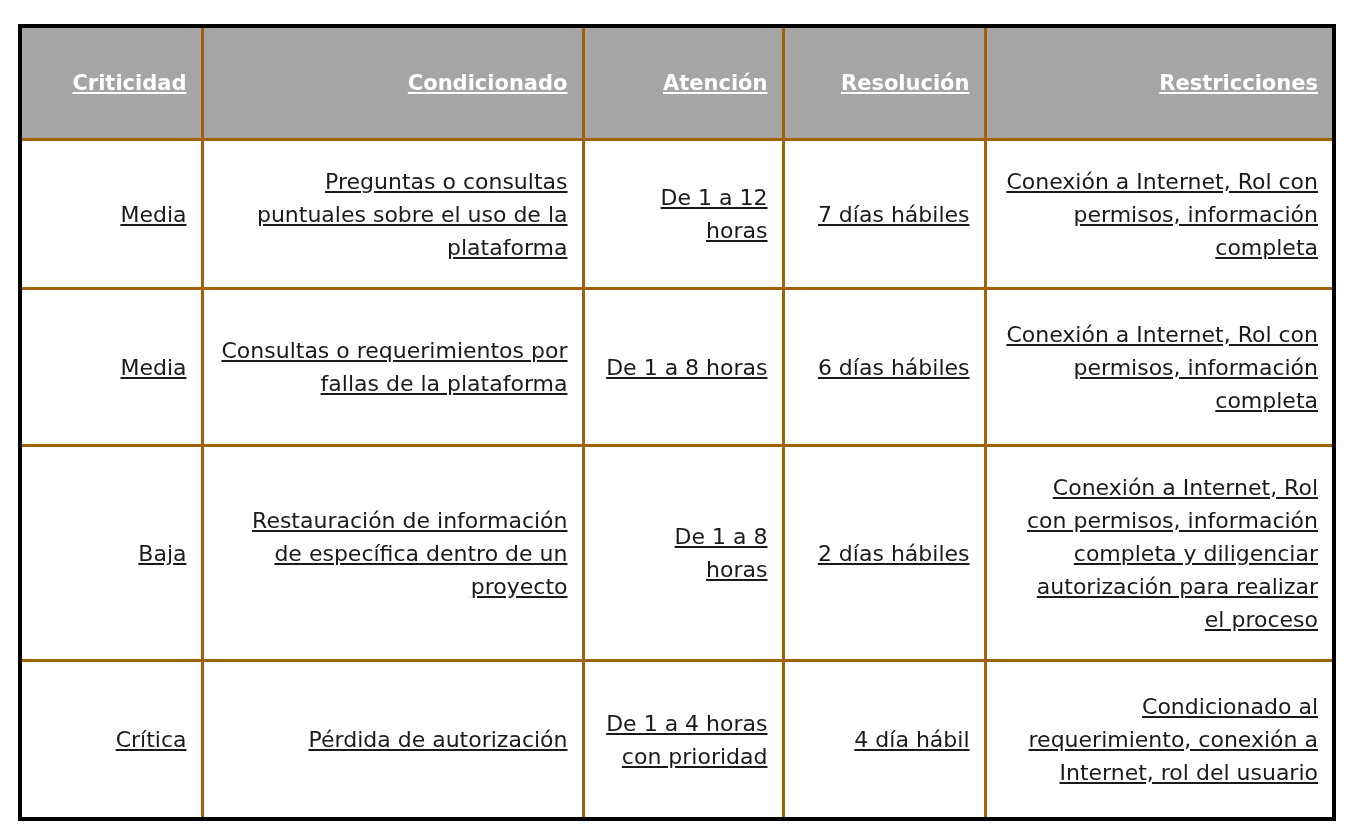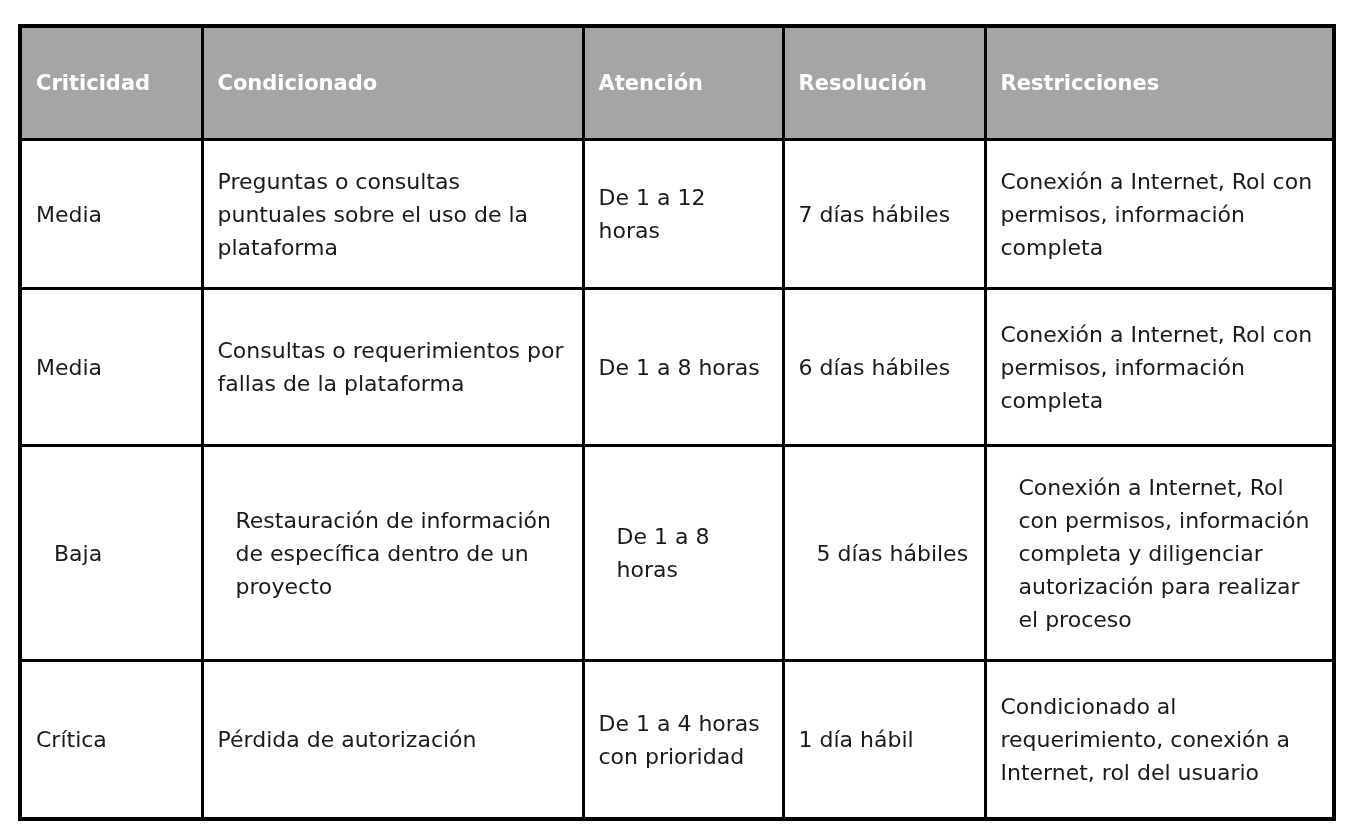--- a/index.html
+++ b/index.html
@@ -5,25 +5,26 @@
   html, body { margin: 0; padding: 0; background: #ffffff; }
   body { width: 1350px; height: 838px; position: relative; overflow: hidden;
          font-family: "DejaVu Sans", "Liberation Sans", sans-serif; }
   table.sla {
     position: absolute; left: 18px; top: 24px;
     width: 1314px; height: 796px;
     border-collapse: collapse; table-layout: fixed;
     border: 4px solid #000;
   }
   table.sla th, table.sla td {
-    border: 3px solid #000000;
-    text-align: left; vertical-align: middle;
+    border: 3px solid #a16207;
+    text-align: right; vertical-align: middle;
     padding: 0 14px;
     line-height: 33px;
     color: #1a1a1a;
+    text-decoration: underline;
   }
   table.sla th {
     background: #a5a5a5; color: #ffffff;
     font-weight: bold; font-size: 21px;
     height: 110px;
   }
   table.sla td { font-size: 22px; background: #ffffff; }
   col.c1 { width: 182px; } col.c2 { width: 381px; }
   col.c3 { width: 200px; } col.c4 { width: 202px; } col.c5 { width: 349px; }
   tr.r1 td { height: 146px; } tr.r2 td { height: 154px; }
@@ -61,24 +62,24 @@
       <td>Media</td>
       <td>Consultas o requerimientos por fallas de la plataforma</td>
       <td>De 1 a 8 horas</td>
       <td>6 días hábiles</td>
       <td>Conexión a Internet, Rol con permisos, información completa</td>
     </tr>
     <tr class="r3">
       <td>Baja</td>
       <td>Restauración de información de específica dentro de un proyecto</td>
       <td>De 1 a 8 horas</td>
-      <td>5 días hábiles</td>
+      <td>2 días hábiles</td>
       <td>Conexión a Internet, Rol con permisos, información completa y diligenciar autorización para realizar el proceso</td>
     </tr>
     <tr class="r4">
       <td>Crítica</td>
       <td>Pérdida de autorización</td>
       <td>De 1 a  4 horas con prioridad</td>
-      <td>1 día hábil</td>
+      <td>4 día hábil</td>
       <td>Condicionado al requerimiento, conexión a Internet, rol del usuario</td>
     </tr>
   </tbody>
 </table>
 
 </body></html>

